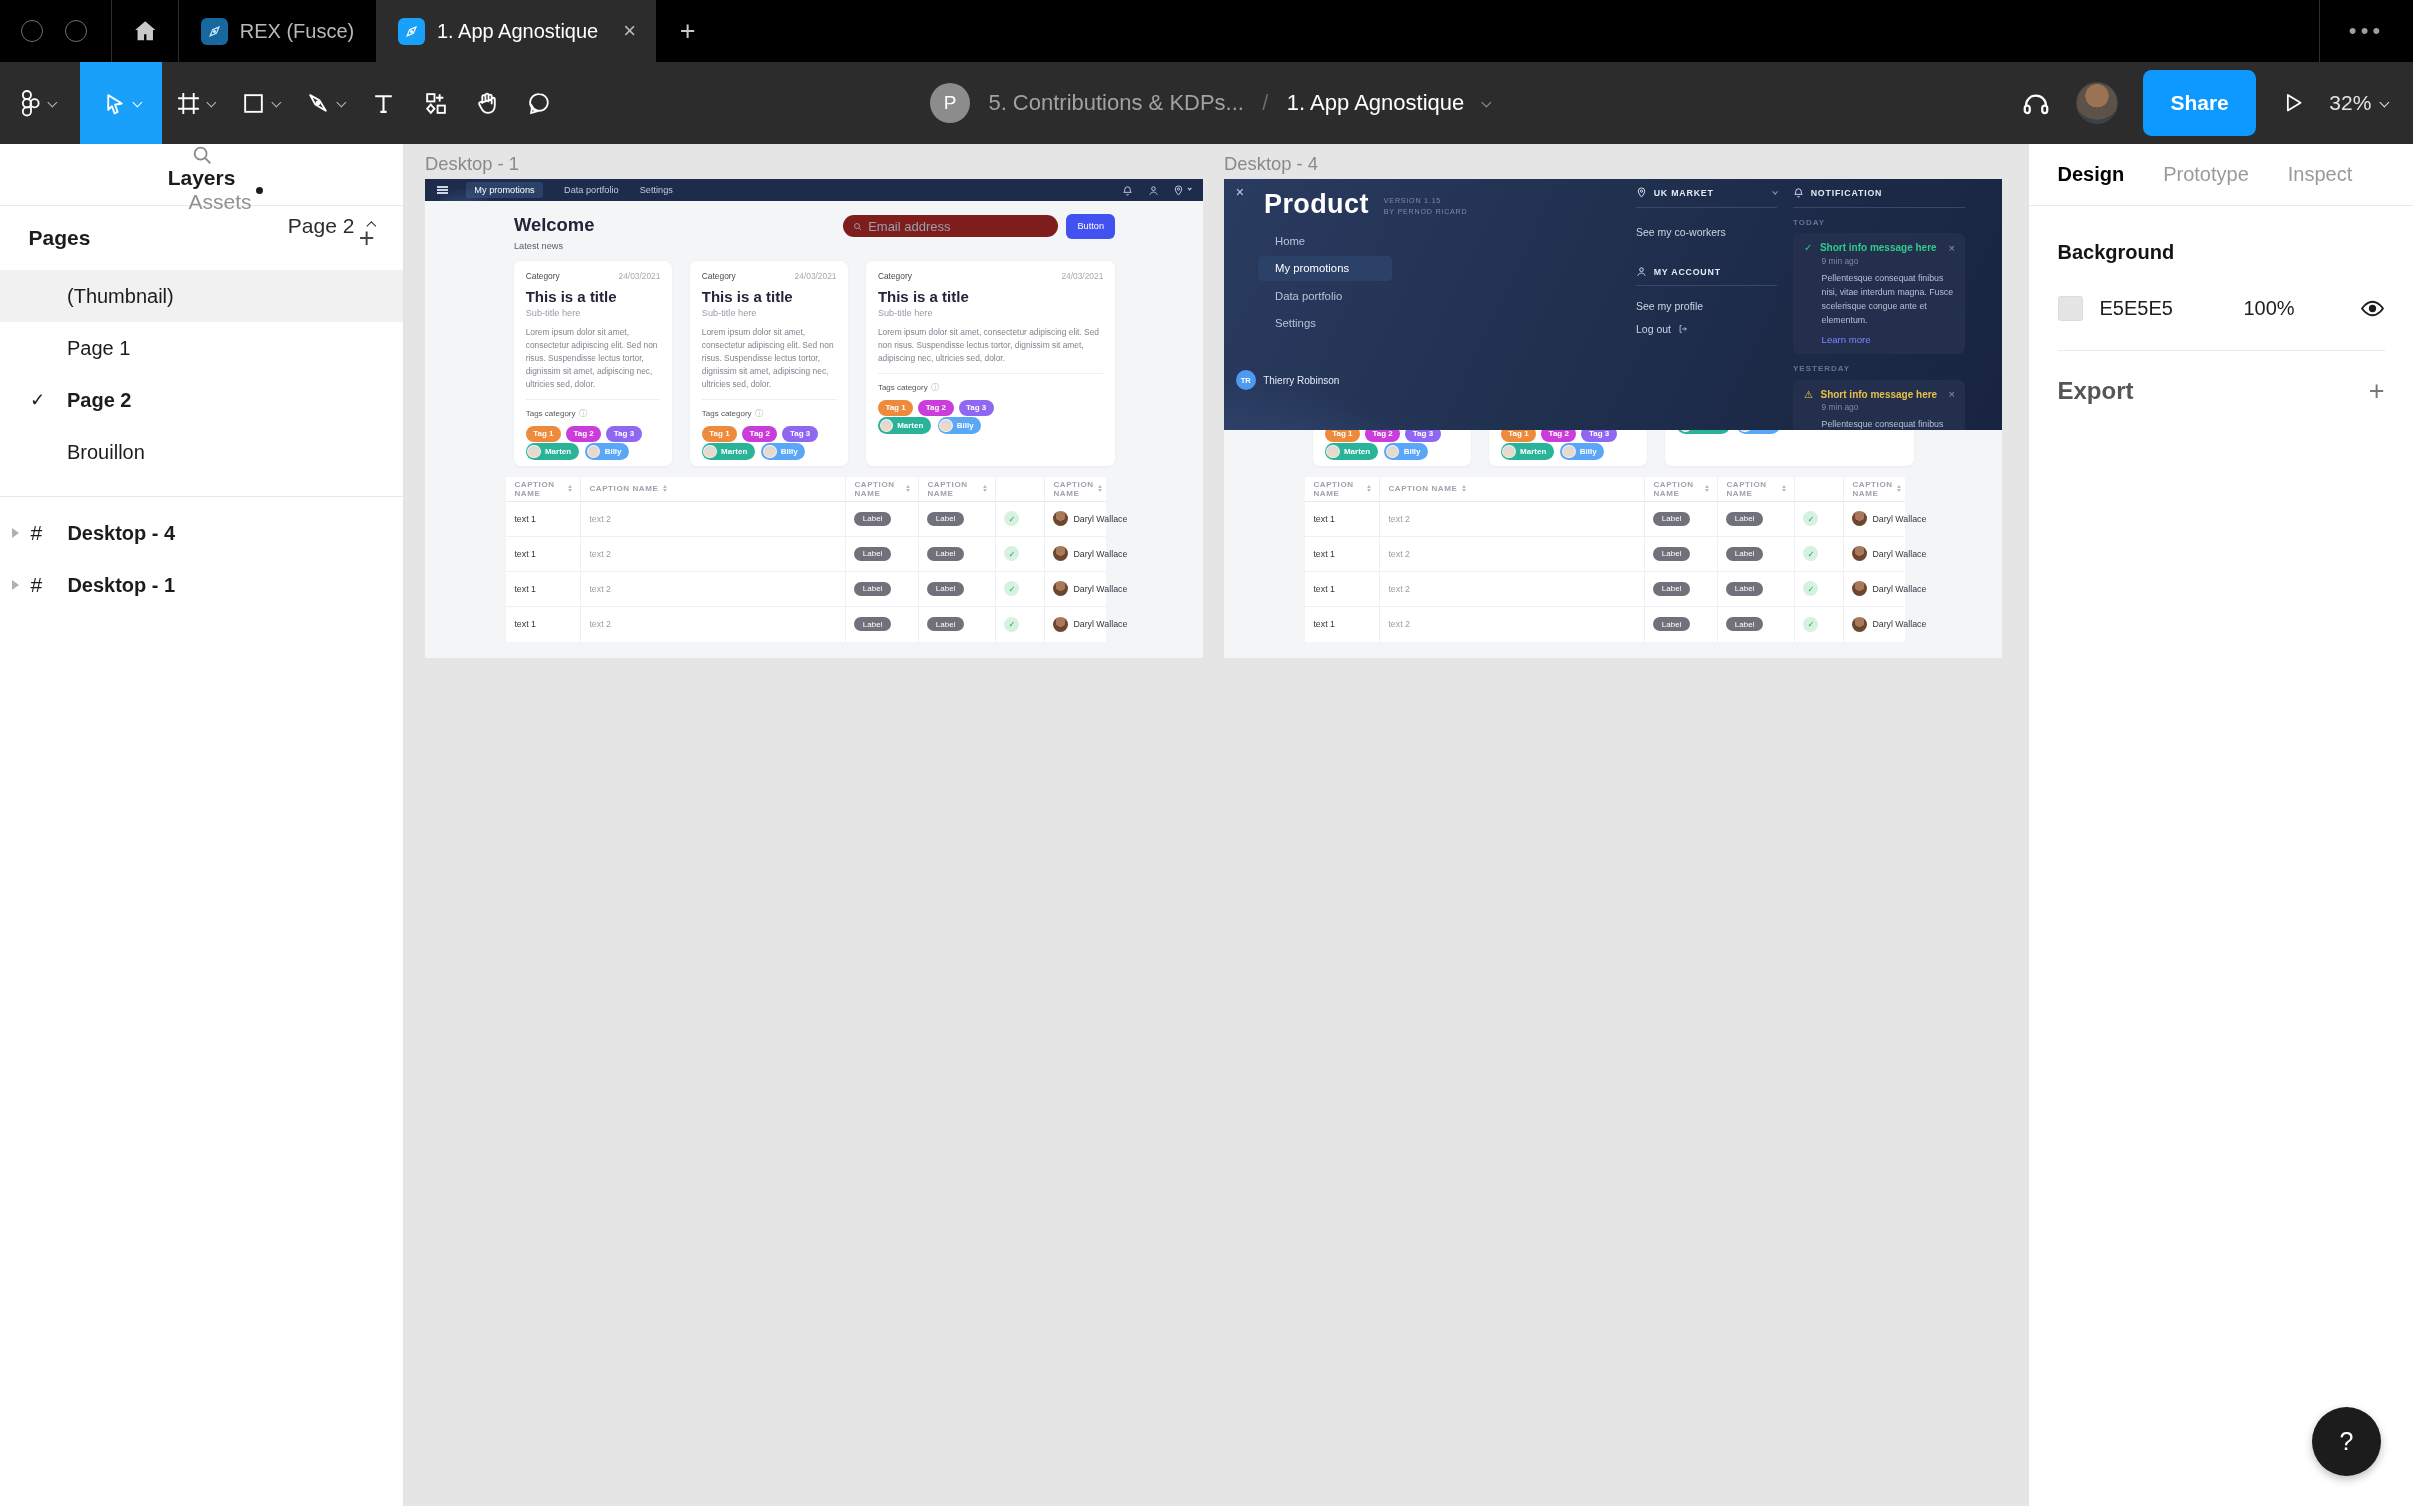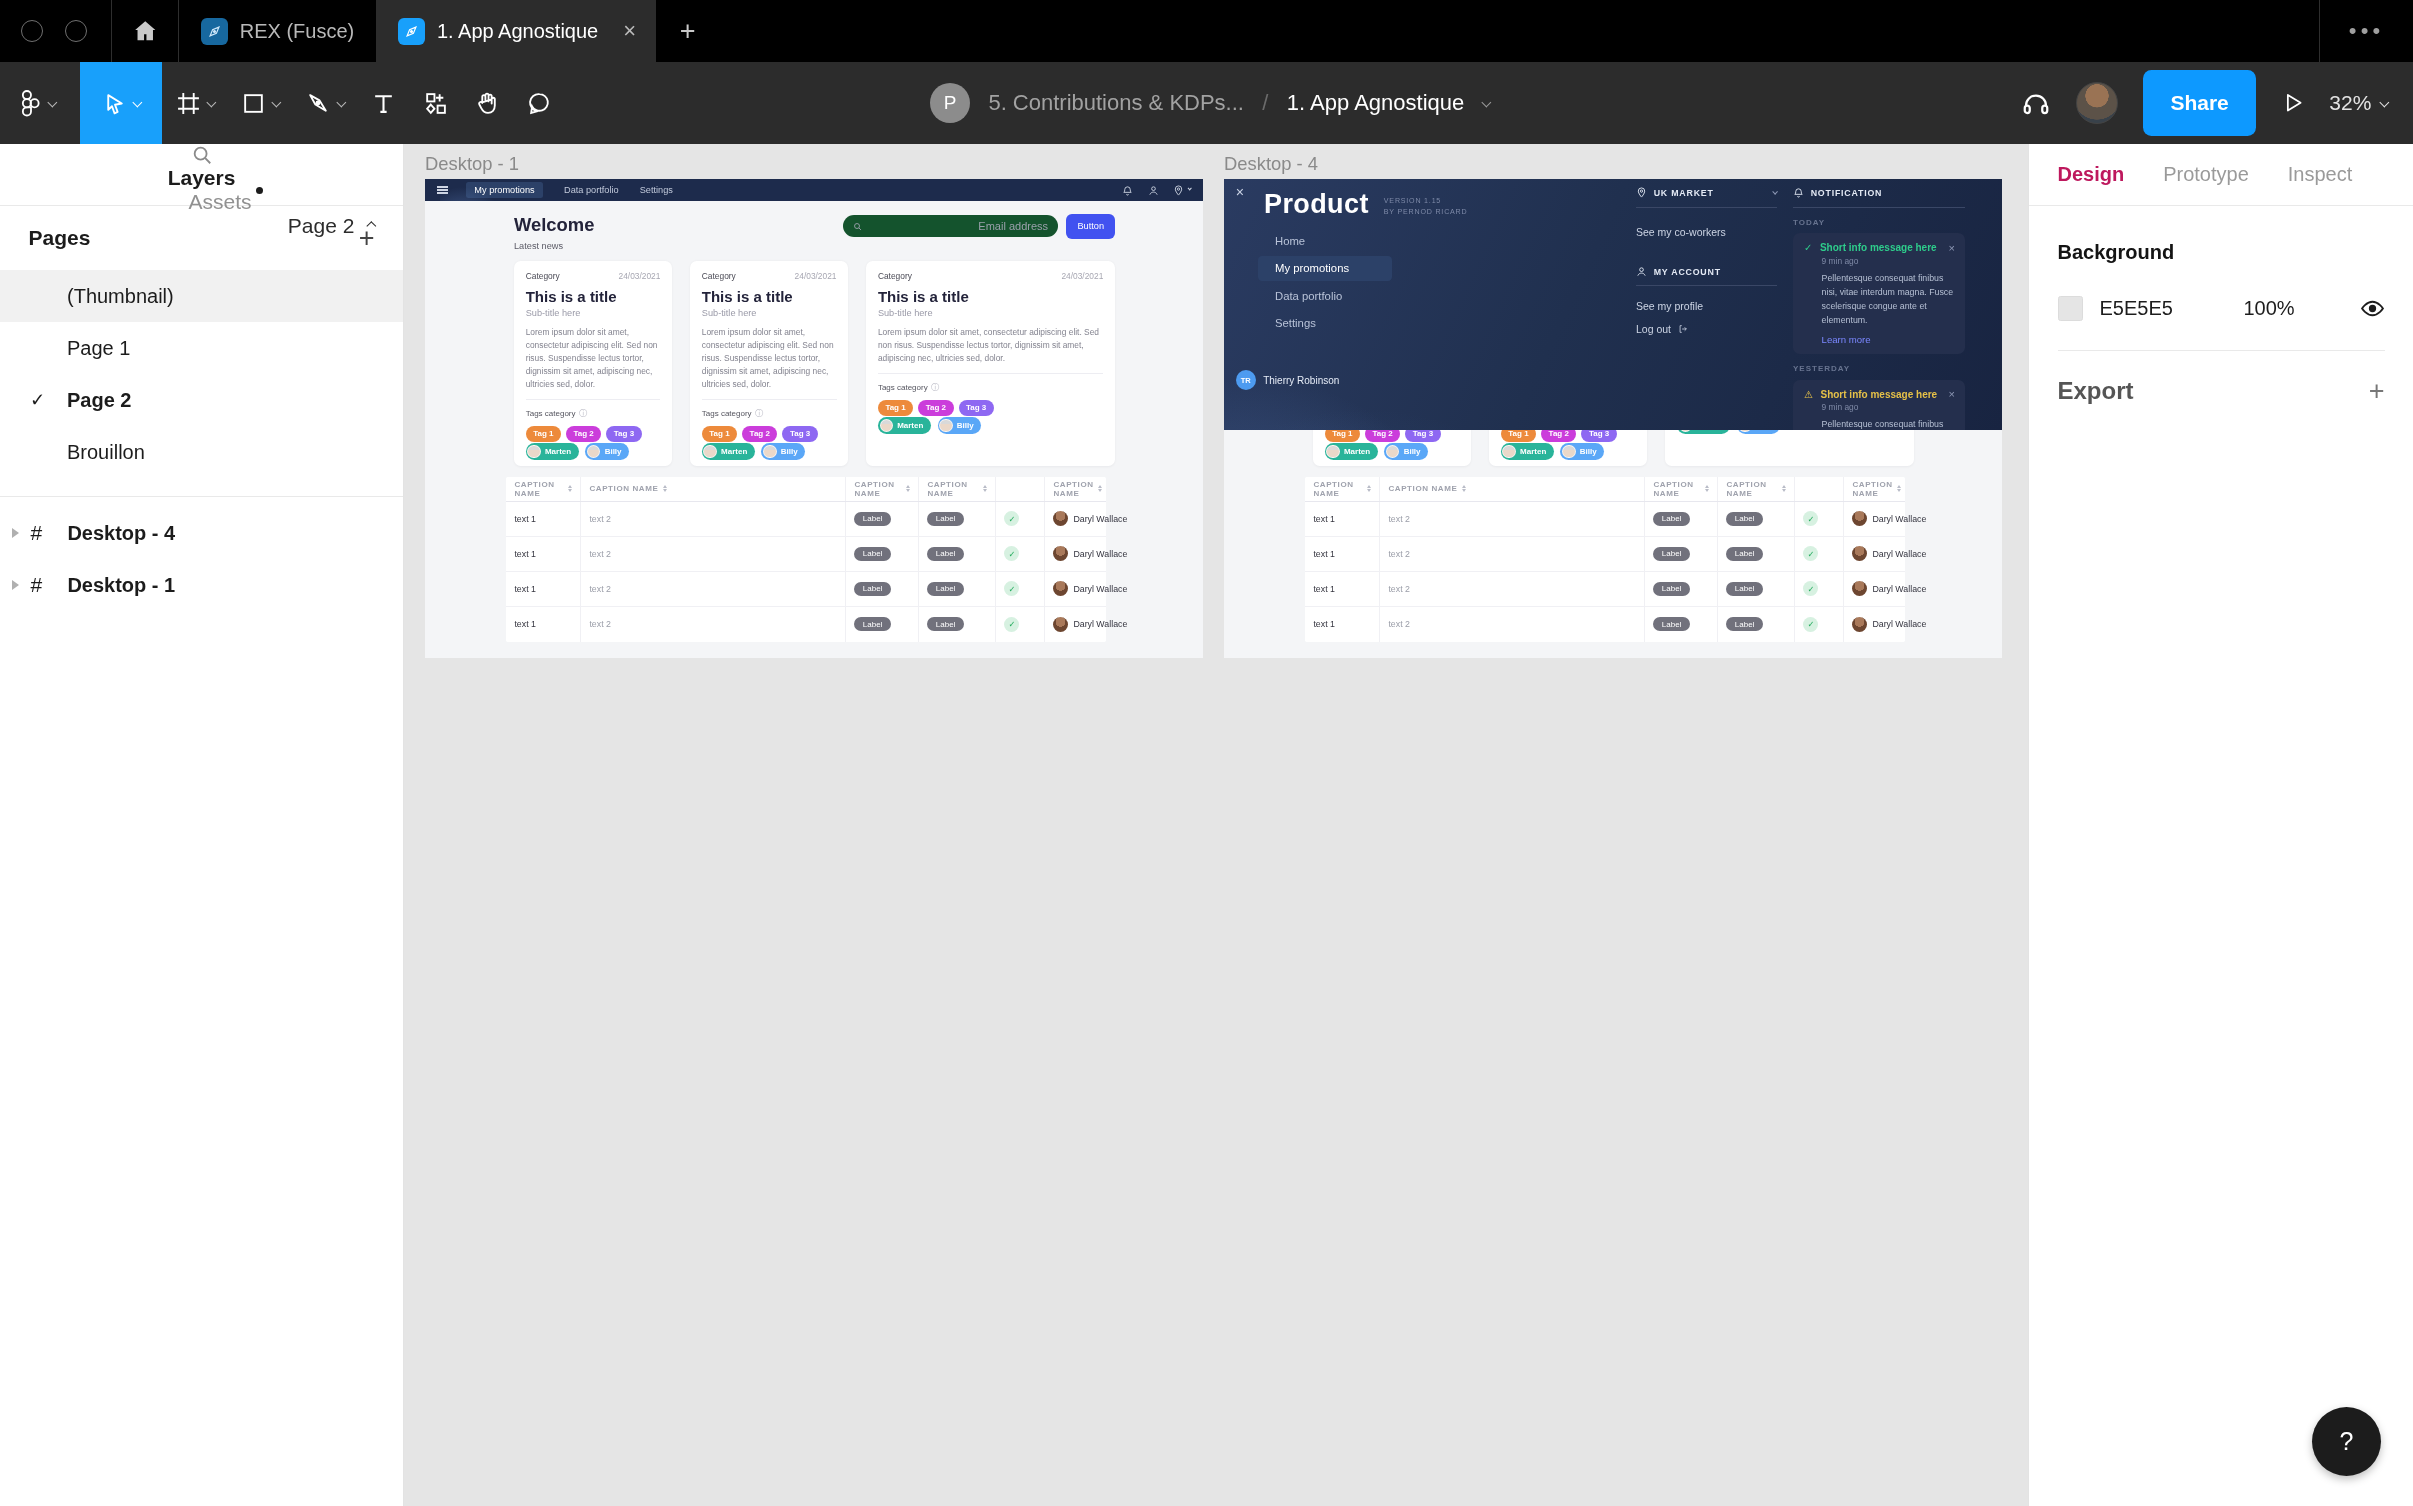--- a/index.html
+++ b/index.html
@@ -63,21 +63,21 @@
   .layer-item { height:52px; display:flex; align-items:center; gap:0; padding-left:11.7px; }
   .layer-item .tri-r { margin-right:11.7px; }
   .layer-hash { font-size:21px; color:#1c1c1c; width:37px; }
   .layer-name { font-size:20px; font-weight:700; color:#1c1c1c; }
   .layers-block { margin-top:10px; }
 
   
   .inspector { position:absolute; right:0; top:144px; width:385px; height:1363px; background:#fff; border-left:0.8px solid #e3e3e3; }
   .ins-tabs { height:62px; display:flex; align-items:center; gap:0; border-bottom:0.8px solid #e9e9e9; padding-left:28.5px; }
   .ins-tab { font-size:20px; color:#9a9a9a; margin-right:39px; }
-  .ins-tab.on { color:#be185d; font-weight:700; }
+  .ins-tab.on { color:#000000; font-weight:700; }
   .ins-section { padding:0 28.5px; }
   .ins-title { font-size:20px; font-weight:700; color:#141414; margin-top:35px; }
   .bg-row { display:flex; align-items:center; margin-top:32px; }
   .swatch { width:25px; height:25px; background:#e5e5e5; border:0.8px solid #dcdcdc; border-radius:2.5px; }
   .bg-hex { font-size:20px; color:#1d1d1d; margin-left:17px; width:109px; }
   .bg-op { font-size:20px; color:#1d1d1d; margin-left:35px; }
   .bg-eye { margin-left:auto; color:#1d1d1d; }
   .ins-sep { height:0.8px; background:#e9e9e9; margin-top:28.5px; }
   .export-row { display:flex; align-items:center; margin-top:27px; }
   .export-title { font-size:24px; font-weight:700; color:#555; }
@@ -95,21 +95,21 @@
   .mh-burger { width:11.7px; margin-left:11.7px; display:flex; flex-direction:column; gap:1.7px; }
   .mh-burger i { height:1.3px; background:#cfd6e4; }
   .mh-item { font-size:9.2px; margin-left:21px; color:#c2cadb; }
   .mh-item.pill { background:#2c4168; color:#fff; border-radius:2.5px; padding:3.4px 8.4px; margin-left:17.6px; }
   .mh-icons { margin-left:auto; display:flex; align-items:center; gap:14.2px; margin-right:11.7px; color:#cfd6e4; }
   .mh-icons .cv { width:3.4px; height:3.4px; border-width:0 0.8px 0.8px 0; margin-left:-10px; }
   .mock-hero { display:flex; align-items:flex-start; margin:12.6px 88px 0 89px; }
   .mh-welcome { font-size:18.4px; font-weight:700; color:#23233a; }
   .mh-latest { font-size:9.2px; color:#5b5b66; margin-top:5px; }
   .hero-right { margin-left:auto; display:flex; align-items:center; gap:8.4px; }
-  .mock-input { width:215px; height:22.6px; background:#14532d; border-radius:11.7px; display:flex; align-items:center; gap:5.9px; padding:0 10px; color:#9aa0ab; font-size:11px;justify-content:space-between; }
+  .mock-input { width:215px; height:22.6px; background:#7f1d1d; border-radius:11.7px; display:flex; align-items:center; gap:5.9px; padding:0 10px; color:#9aa0ab; font-size:13px; }
   .mock-btn { height:25px; background:var(--c-button,#4152f0); color:#fff; font-size:9.2px; border-radius:5.9px; padding:0 11px; display:flex; align-items:center; }
   .mock-cards { display:flex; gap:18px; margin:10px 88px 0 89px; height:205px; }
   .mock-card { background:#fff; border-radius:6.7px; padding:10px 11.7px; width:163px; display:flex; flex-direction:column; box-shadow:0 0.8px 2.5px rgba(20,20,43,.05); }
   .mock-card:nth-child(3) { width:257px; }
   .mc-top { display:flex; justify-content:space-between; font-size:8.4px; }
   .mc-cat { color:#4a4a55; }
   .mc-date { color:#a7a7b2; }
   .mc-title { font-size:15px; font-weight:700; color:#23233a; margin-top:7.5px; }
   .mc-sub { font-size:9.2px; color:#9a9aa8; margin-top:3.4px; }
   .mc-body { font-size:8.4px; line-height:1.55; color:#83838f; margin-top:7.5px; }

